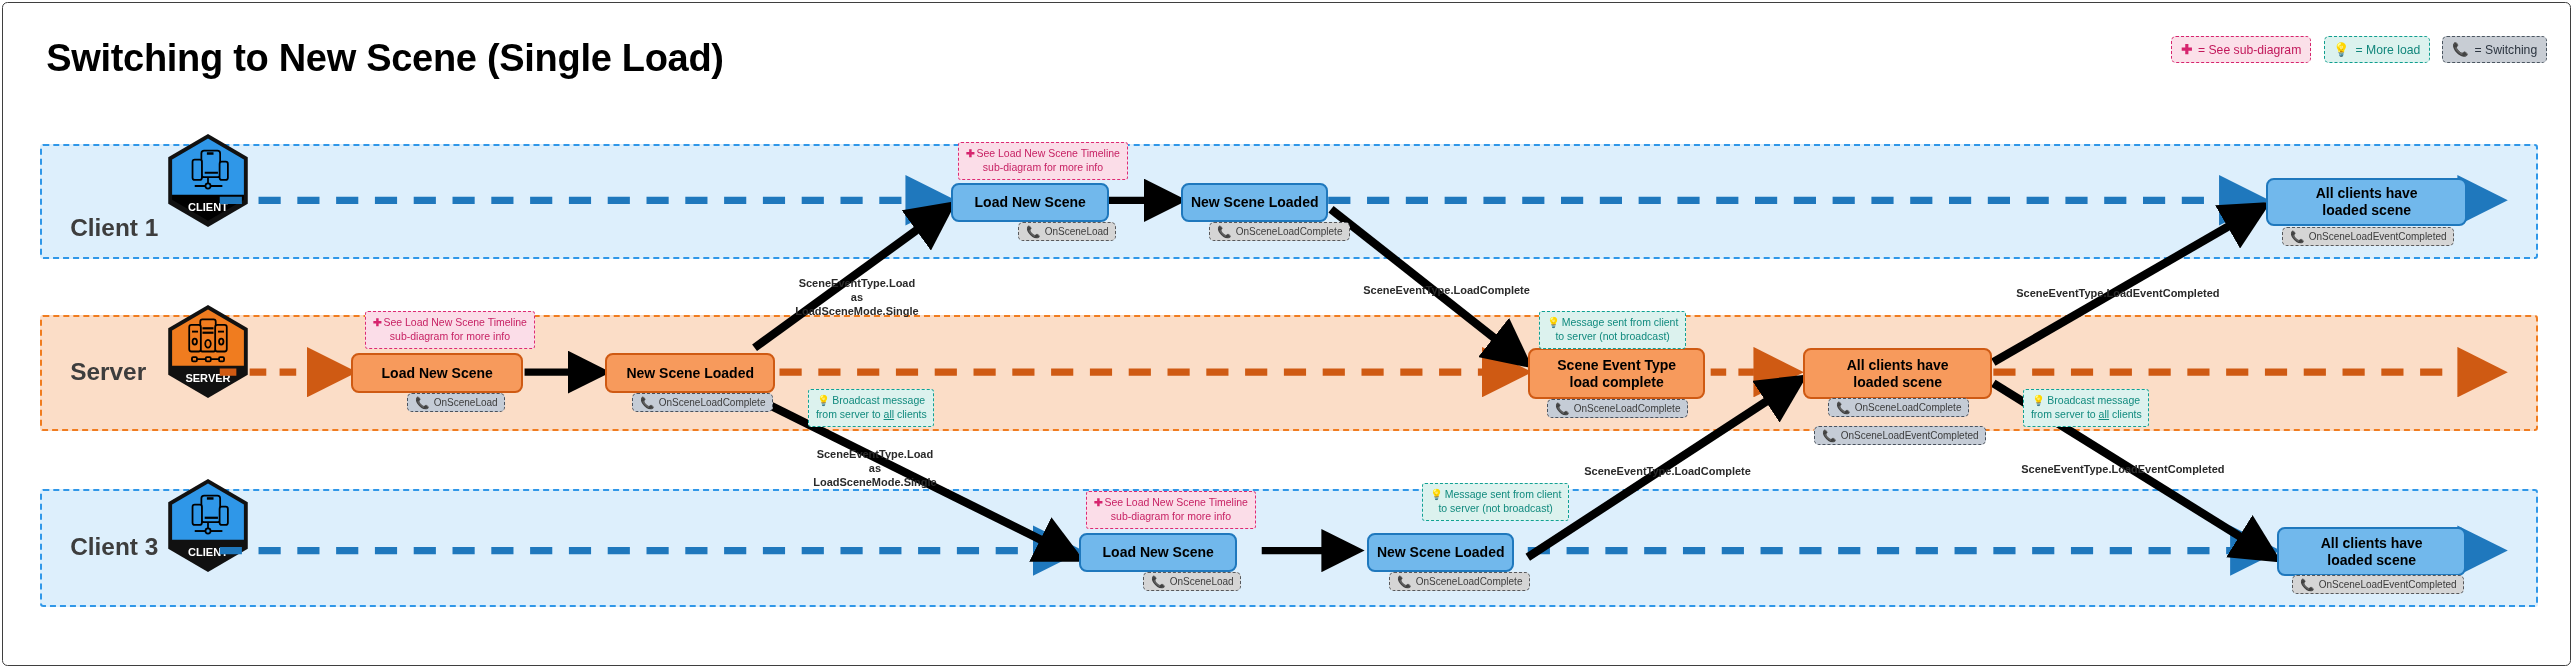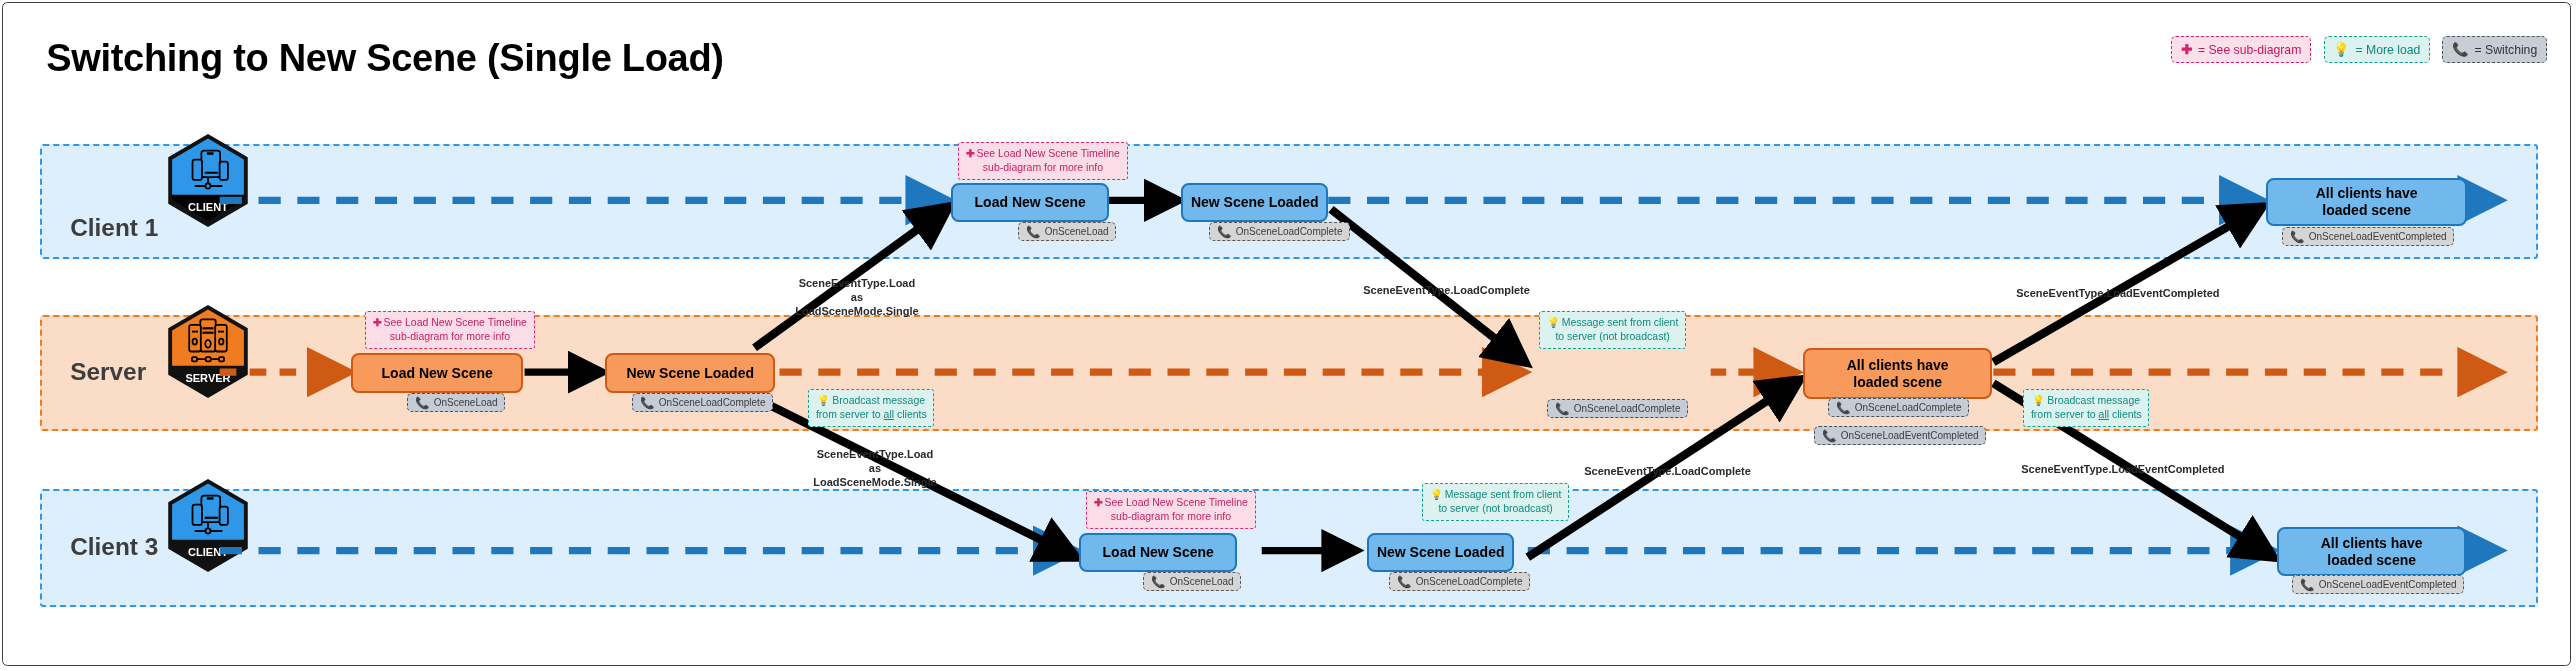--- a/index.html
+++ b/index.html
@@ -340,20 +340,24 @@
   </div>
 
   <div class="node node-server" style="left:602px; top:350px; width:170px; height:40px;">
     <span>New Scene Loaded</span>
   </div>
   <div class="cb cb-server" style="left:629px; top:390px;">
     <span class="cb-glyph">📞</span>
     <span>OnSceneLoadComplete</span>
   </div>
 
+  <div class="node node-server" style="left:1525px; top:345px; width:177px; height:51px;">
+    <span style="white-space:pre-line">Scene Event Type
+load complete</span>
+  </div>
   <div class="cb cb-server" style="left:1544px; top:396px;">
     <span class="cb-glyph">📞</span>
     <span>OnSceneLoadComplete</span>
   </div>
 
   <div class="node node-server" style="left:1800px; top:345px; width:189px; height:51px;">
     <span style="white-space:pre-line">All clients have
 loaded scene</span>
   </div>
   <div class="cb cb-server" style="left:1825px; top:395px;">

